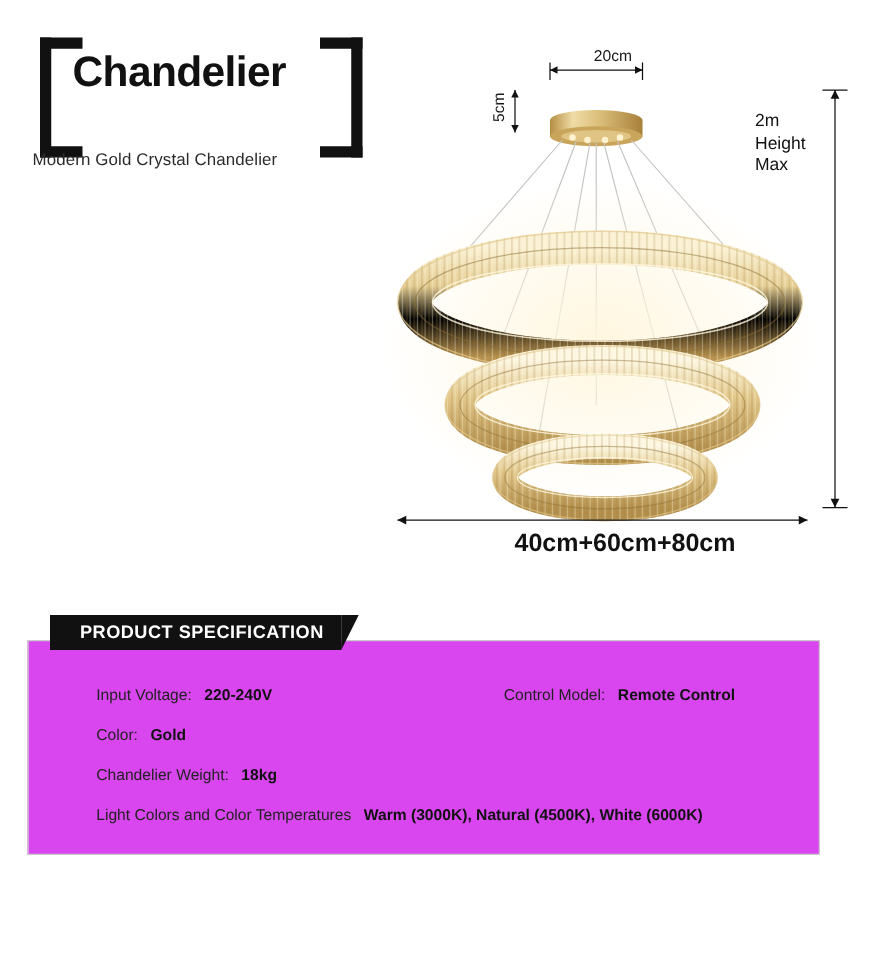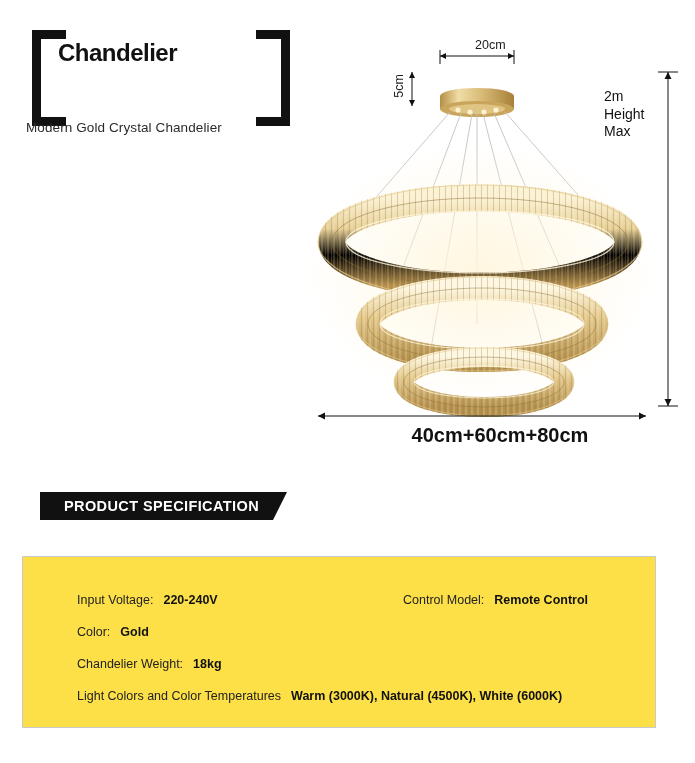--- a/index.html
+++ b/index.html
@@ -44,21 +44,21 @@
     border-right: 9px solid #111;
     border-top: 9px solid #111;
     border-bottom: 9px solid #111;
     box-sizing: border-box;
   }
   .title-text {
     position: absolute;
     left: 34px;
     top: 18px;
     width: 220px;
-    font-size: 24px;
+    font-size: 34px;
     font-weight: bold;
     line-height: 1.08;
     letter-spacing: -0.5px;
     color: #111;
   }
   .subtitle-text {
     position: absolute;
     left: 26px;
     top: 120px;
     font-size: 13.5px;
@@ -105,22 +105,21 @@
 
   
   .spec-panel {
     position: absolute;
     left: 22px;
     top: 512px;
     width: 634px;
     height: 172px;
     border: 1px solid #c9c9c9;
     box-sizing: border-box;
-    background: #fde047;
-    margin-top: 44px;
+    background: #d946ef;
   }
   .spec-ribbon {
     position: absolute;
     left: 40px;
     top: 492px;
     height: 28px;
     background: #111;
     color: #fff;
     font-size: 14.5px;
     font-weight: bold;

